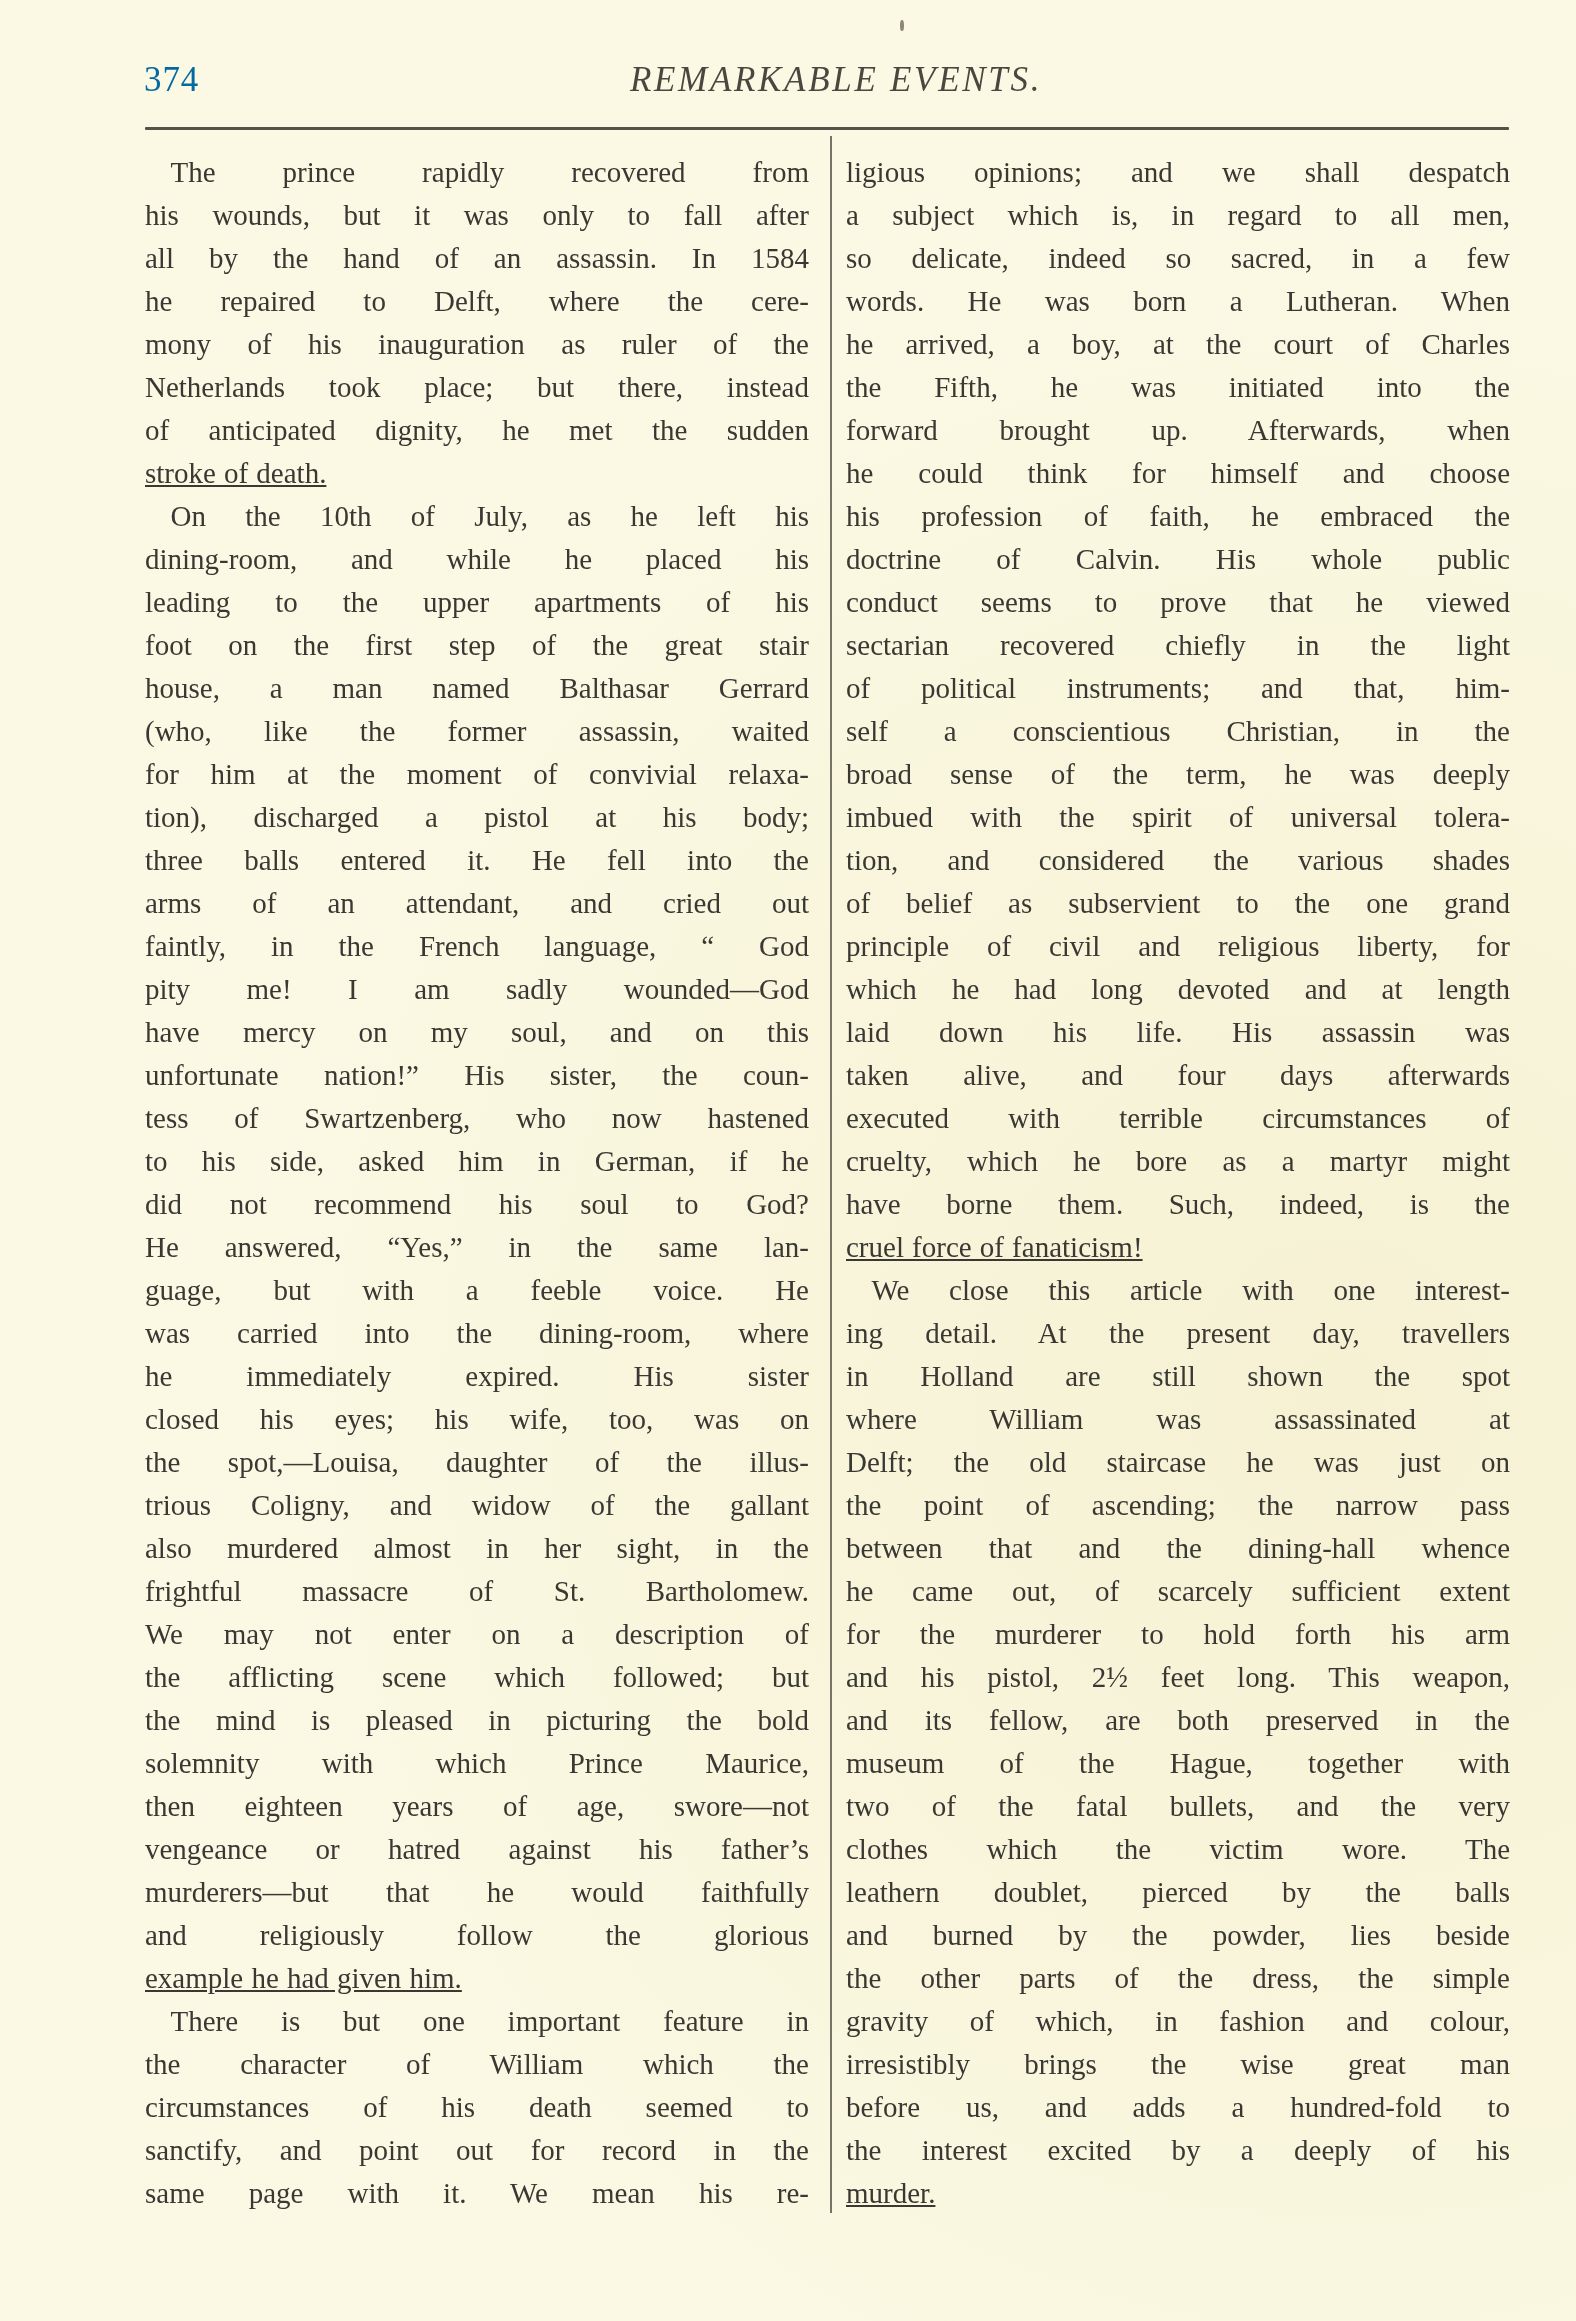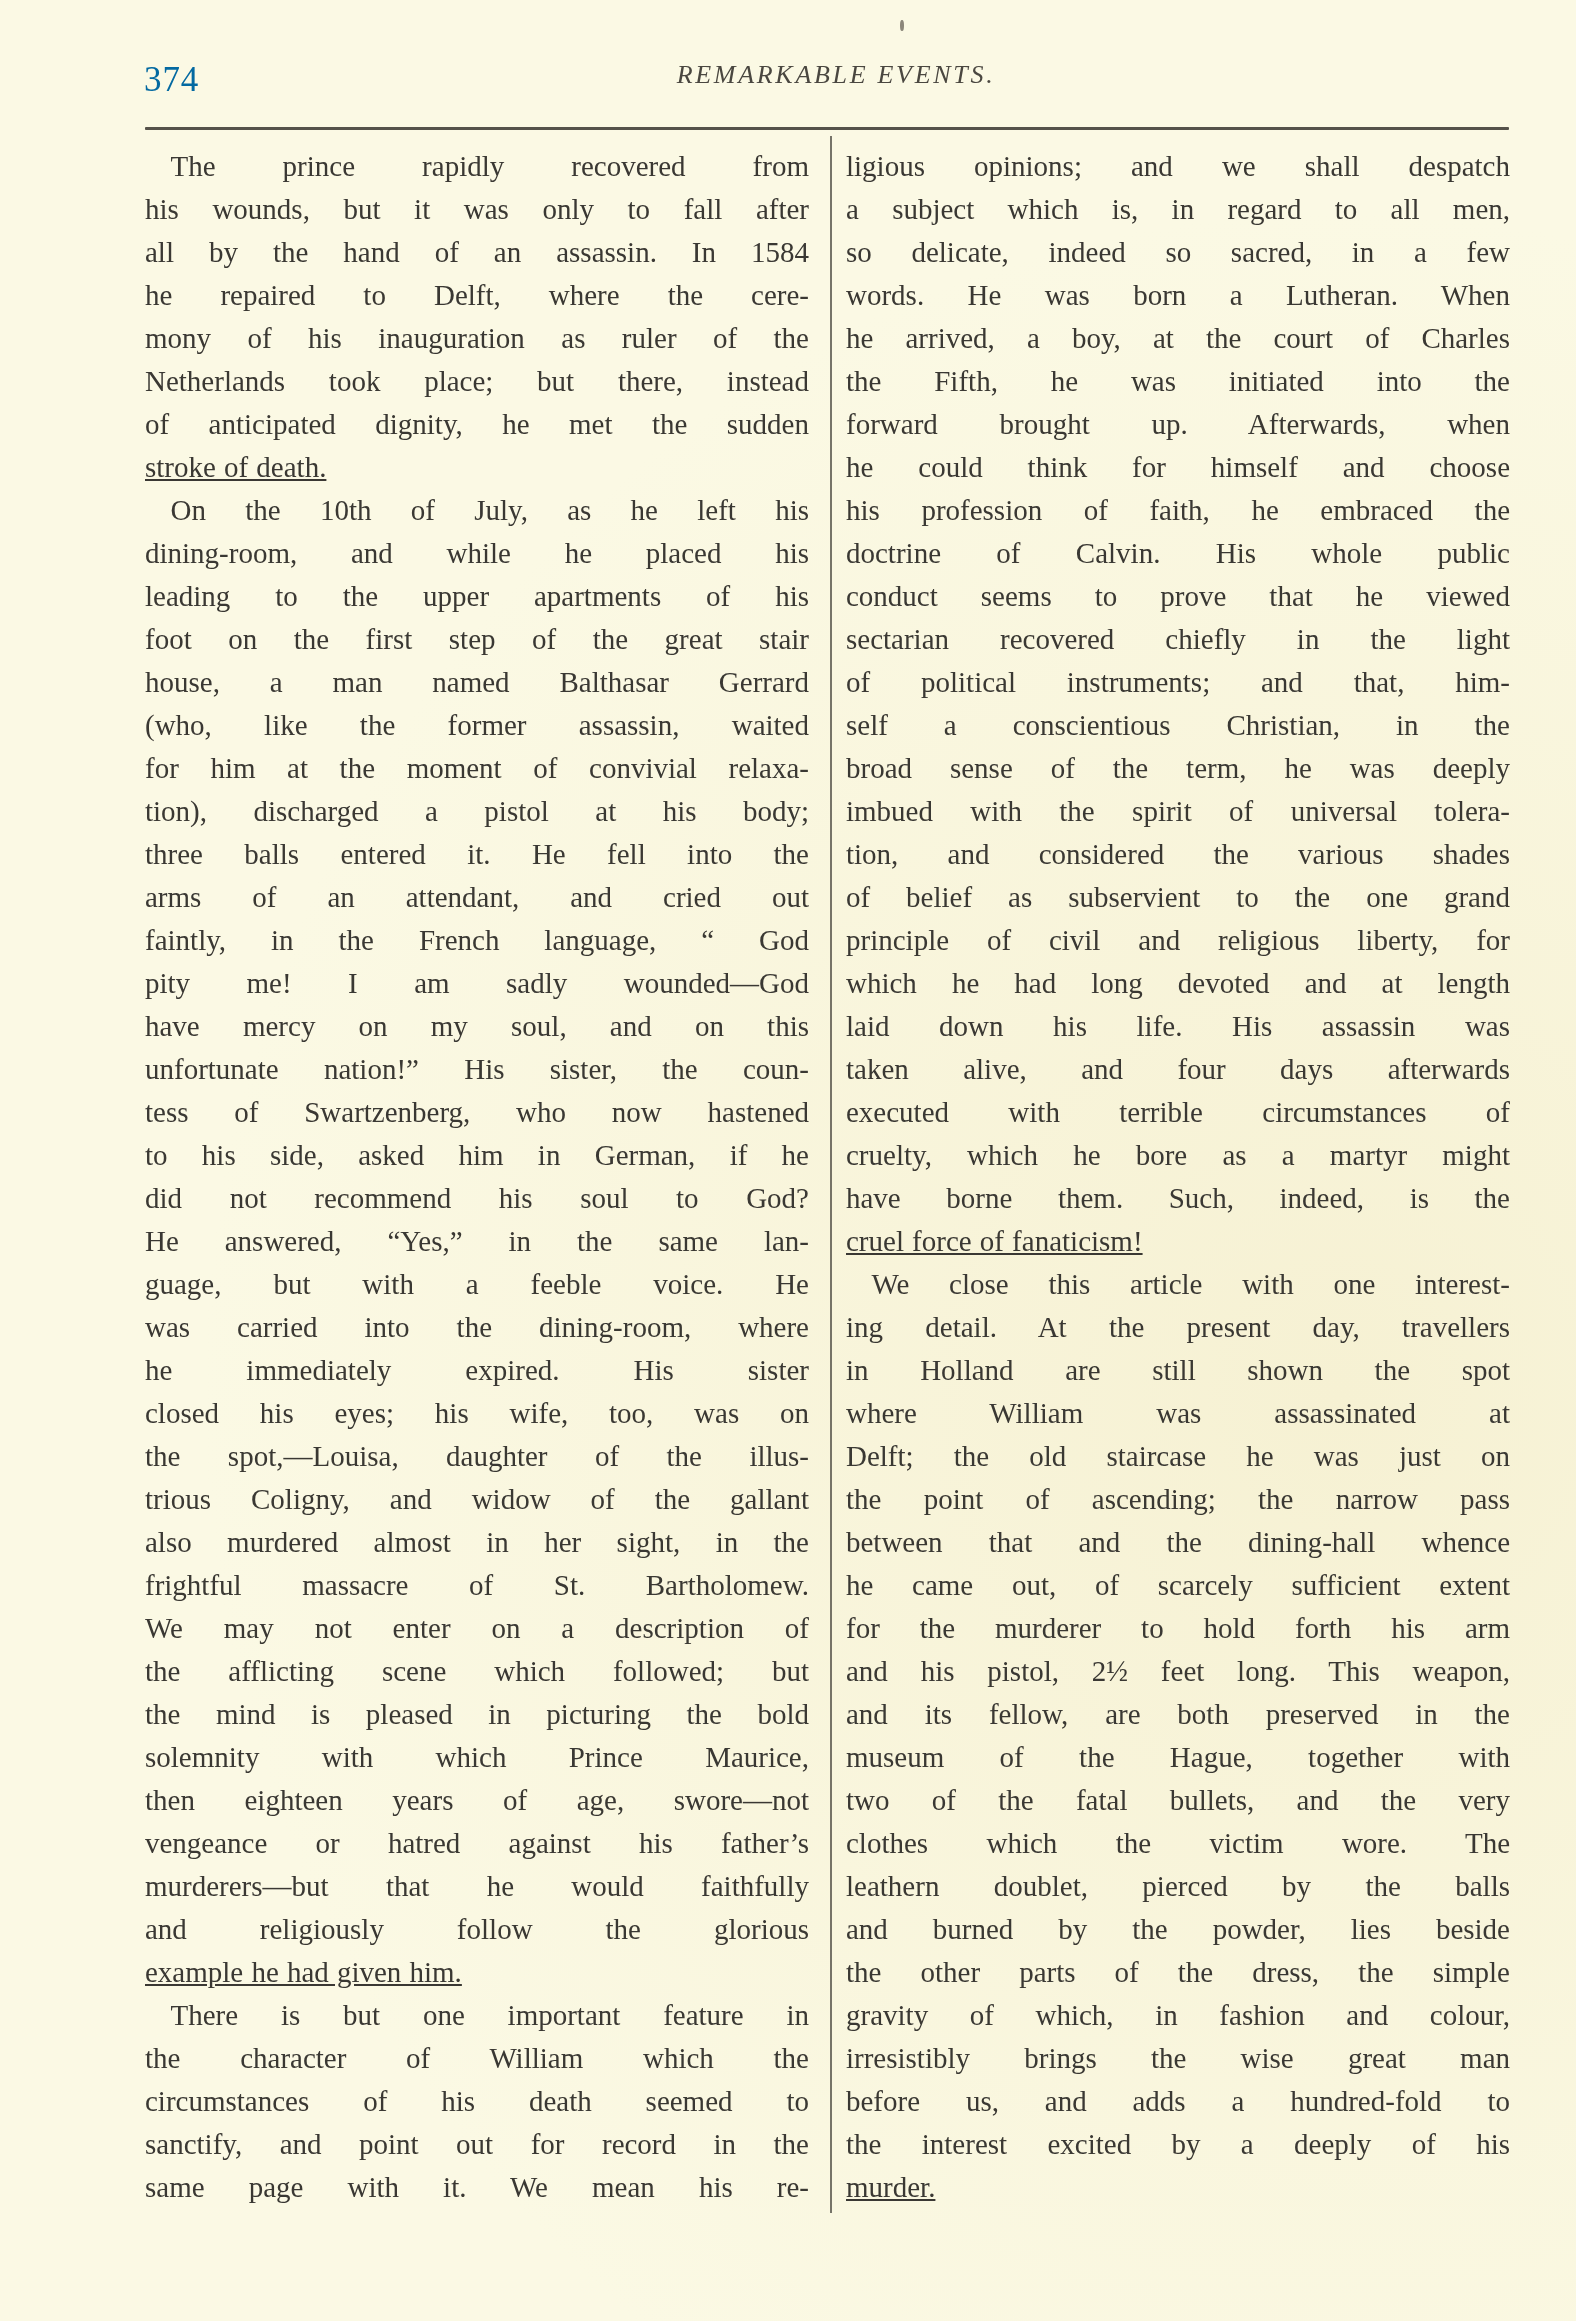--- a/index.html
+++ b/index.html
@@ -11,28 +11,28 @@
     color:#3a3833;
     font-family:"DejaVu Serif", "Liberation Serif", serif;
   }
   .page-number {
     position:absolute; left:144px; top:60px;
     font-size:35px; letter-spacing:0.9px;
     font-family:"Liberation Serif", serif; color:#0369a1;
   }
   .running-head {
     position:absolute; left:336px; width:1000px; top:60px; text-align:center;
-    font-style:italic; font-size:26px; letter-spacing:2.7px;
+    font-style:italic; font-size:35px; letter-spacing:2.7px;
     font-family:"Liberation Serif", serif; color:#4a4740;
   }
   .header-rule {
     position:absolute; left:145px; top:127px; width:1364px; height:2.7px;
     background:#55524a; border-radius:0.9px;
   }
-  .column { position:absolute; top:145px; }
+  .column { position:absolute; top:151px; }
   .col-left { left:145px; width:664px; }
   .col-right { left:846px; width:664px; }
   .divider {
     position:absolute; left:830px; top:136px; width:1.8px; height:2077px;
     background:#55524a; opacity:.8;
   }
   .line {
     height:43px; line-height:43px;
     font-size:29px;
     font-family:"Liberation Serif", serif;

